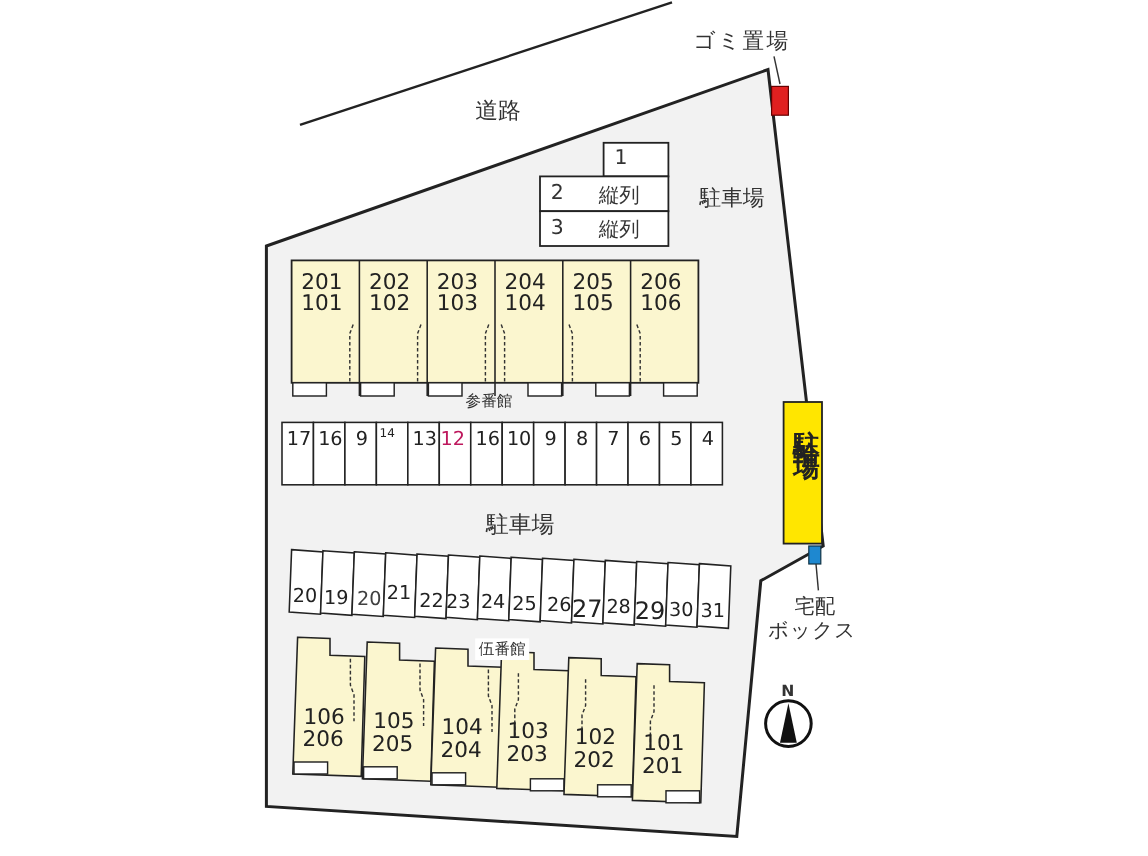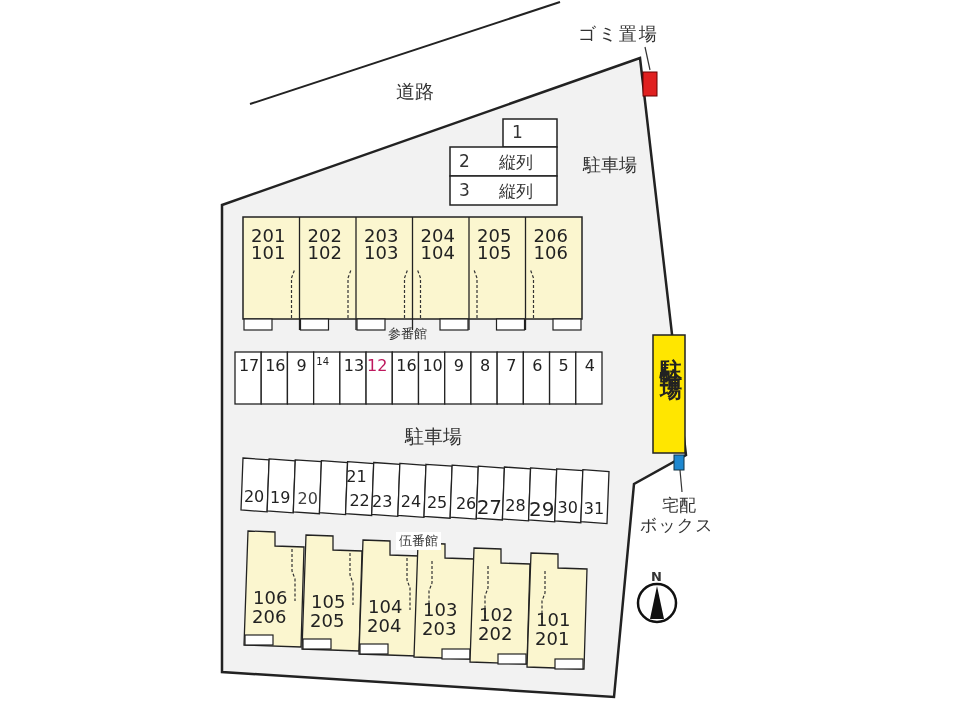--- a/index.html
+++ b/index.html
@@ -154,23 +154,23 @@
     <div class="lbl" style="left:498.14285714285717px;top:356px;width:26.214285714285715px;text-align:center;font-size:16px;color:#222;">7</div>
     <div class="lbl" style="left:524.3571428571429px;top:356px;width:26.214285714285715px;text-align:center;font-size:16px;color:#222;">6</div>
     <div class="lbl" style="left:550.5714285714286px;top:356px;width:26.214285714285715px;text-align:center;font-size:16px;color:#222;">5</div>
     <div class="lbl" style="left:576.7857142857142px;top:356px;width:26.214285714285715px;text-align:center;font-size:16px;color:#222;">4</div>
   </div>
 <div class="lbl" style="left:405px;top:424px;font-size:19px;">駐車場</div>
 <div id="rowBlabels">
     <div class="lbl" style="left:241px;top:487px;width:26.142857142857142px;text-align:center;font-size:16px;color:#222;">20</div>
     <div class="lbl" style="left:267.14285714285717px;top:487.9px;width:26.142857142857142px;text-align:center;font-size:16px;color:#222;">19</div>
     <div class="lbl" style="left:293.2857142857143px;top:488.8px;width:29px;text-align:center;font-size:16px;color:#404040;">20</div>
-    <div class="lbl" style="left:319.42857142857144px;top:467px;width:26.142857142857142px;text-align:center;font-size:16px;color:#222;margin-left:24px;">21</div>
+    <div class="lbl" style="left:319.42857142857144px;top:484px;width:26.142857142857142px;text-align:center;font-size:16px;color:#222;">21</div>
     <div class="lbl" style="left:345.57142857142856px;top:490.6px;width:28px;text-align:center;font-size:16px;color:#222;">22</div>
-    <div class="lbl" style="left:371.7142857142857px;top:491.5px;width:21px;text-align:center;font-size:16px;color:#222;">23</div>
+    <div class="lbl" style="left:371.7142857142857px;top:491.5px;width:21px;font-size:16px;color:#222;">23</div>
     <div class="lbl" style="left:397.8571428571429px;top:492.4px;width:26.142857142857142px;text-align:center;font-size:16px;color:#222;">24</div>
     <div class="lbl" style="left:424px;top:493.3px;width:26.142857142857142px;text-align:center;font-size:16px;color:#222;">25</div>
     <div class="lbl" style="left:450.1428571428571px;top:494.2px;width:26.142857142857142px;text-align:right;font-size:16px;color:#222;">26</div>
     <div class="lbl" style="left:476.2857142857143px;top:495.1px;width:26.142857142857142px;text-align:center;font-size:20px;color:#222;">27</div>
     <div class="lbl" style="left:502.42857142857144px;top:496px;width:26.142857142857142px;text-align:center;font-size:16px;color:#222;">28</div>
     <div class="lbl" style="left:528.5714285714286px;top:496.9px;width:26.142857142857142px;text-align:center;font-size:20px;color:#222;">29</div>
     <div class="lbl" style="left:554.7142857142858px;top:497.8px;width:26.142857142857142px;text-align:center;font-size:16px;color:#222;">30</div>
     <div class="lbl" style="left:580.8571428571429px;top:498.7px;width:26.142857142857142px;text-align:center;font-size:16px;color:#222;">31</div>
   </div>
 

